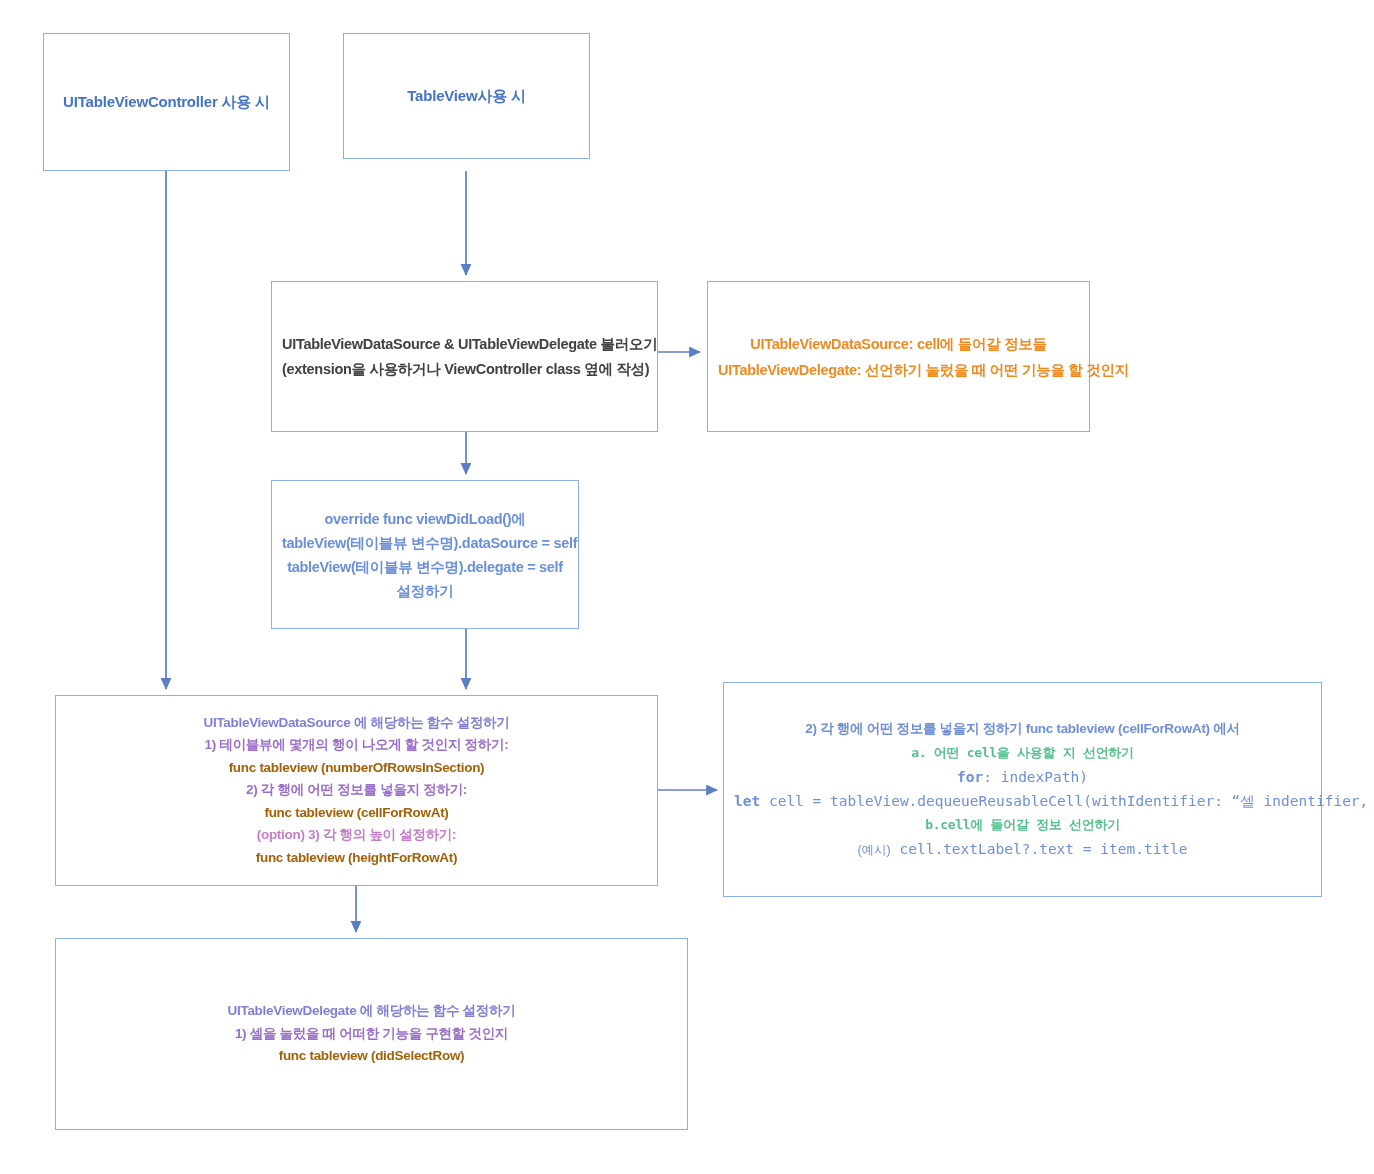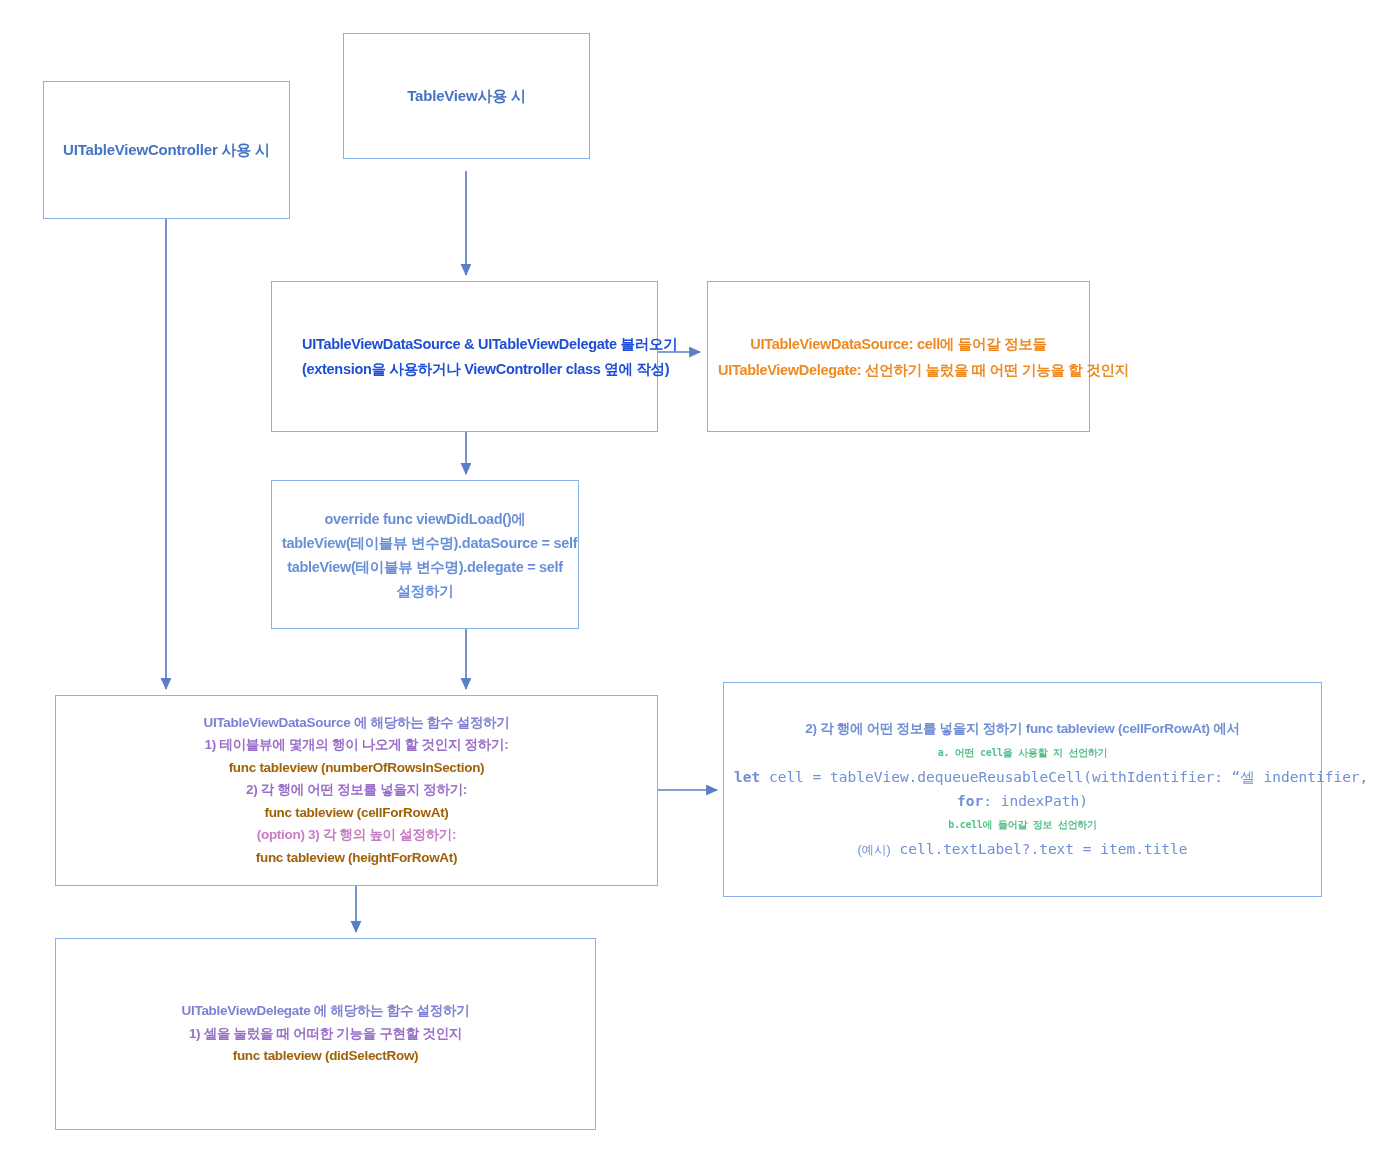--- a/index.html
+++ b/index.html
@@ -42,24 +42,23 @@
   
   .t-title {
     font-weight: bold;
     font-size: 15px;
     color: #4472c4;
     letter-spacing: -0.2px;
   }
   .t-blue {
     font-weight: bold;
     font-size: 14.5px;
-    color: #1d4ed8;
+    color: #404040;
     line-height: 25px;
     letter-spacing: -0.3px;
-    margin-left: 20px;
   }
   .t-orange {
     font-weight: bold;
     font-size: 14.5px;
     color: #ef8a21;
     line-height: 26px;
     letter-spacing: -0.3px;
   }
   .t-vdl {
     font-weight: bold;
@@ -92,21 +91,21 @@
     font-weight: bold;
     font-size: 13.5px;
     line-height: 24px;
     letter-spacing: -0.3px;
     color: #6f8fd6;
     white-space: nowrap;
   }
   .kr-green {
     font-family: "DejaVu Sans Mono", "Liberation Mono", monospace;
     font-weight: bold;
-    font-size: 10px;
+    font-size: 13px;
     line-height: 24px;
     letter-spacing: -0.3px;
     color: #56c08c;
     white-space: nowrap;
   }
   .ex { font-family: "Liberation Sans", "DejaVu Sans", sans-serif; font-size: 12.5px; }
   svg.edges {
     position: absolute;
     left: 0; top: 0;
     width: 1374px;
@@ -134,21 +133,21 @@
 
     <path d="M466,432 L466,474" stroke="#5b7fc7" stroke-width="1.7" fill="none" marker-end="url(#arrowhead)"></path>
 
     <path d="M466,629 L466,689" stroke="#5b7fc7" stroke-width="1.7" fill="none" marker-end="url(#arrowhead)"></path>
 
     <path d="M658,790 L717,790" stroke="#5b7fc7" stroke-width="1.7" fill="none" marker-end="url(#arrowhead)"></path>
 
     <path d="M356,886 L356,932" stroke="#5b7fc7" stroke-width="1.7" fill="none" marker-end="url(#arrowhead)"></path>
   </svg>
 
-  <div class="node" style="left:43px; top:33px; width:247px; height:138px;margin-top:48px;">
+  <div class="node" style="left:43px; top:33px; width:247px; height:138px;">
     <div class="node-inner">
       <span class="line t-title">UITableViewController 사용 시</span>
     </div>
   </div>
 
   <div class="node" style="left:343px; top:33px; width:247px; height:126px;">
     <div class="node-inner">
       <span class="line t-title">TableView사용 시</span>
     </div>
   </div>
@@ -185,28 +184,28 @@
       <span class="line ds-line c-blue">func tableview (cellForRowAt)</span>
       <span class="line ds-line c-pink">(option) 3) 각 행의 높이 설정하기:</span>
       <span class="line ds-line c-blue">func tableview (heightForRowAt)</span>
     </div>
   </div>
 
   <div class="node" style="left:723px; top:682px; width:599px; height:215px;">
     <div class="node-inner">
       <span class="line kr-head">2) 각 행에 어떤 정보를 넣을지 정하기 func tableview (cellForRowAt) 에서</span>
       <span class="line kr-green">a. 어떤 cell을 사용할 지 선언하기</span>
+      <span class="line code-line"><b>for</b><span>: indexPath)</span></span>
       <span class="line code-line"><b>let</b><span> cell = tableView.dequeueReusableCell(withIdentifier: “셀 indentifier,</span></span>
-      <span class="line code-line"><b>for</b><span>: indexPath)</span></span>
       <span class="line kr-green">b.cell에 들어갈 정보 선언하기</span>
       <span class="line code-line"><span class="ex">(예시)</span><span> cell.textLabel?.text = item.title</span></span>
     </div>
   </div>
 
-  <div class="node" style="left:55px; top:938px; width:541px; height:192px;">
+  <div class="node" style="left:55px; top:938px; width:633px; height:192px;">
     <div class="node-inner">
       <span class="line ds-line c-head">UITableViewDelegate 에 해당하는 함수 설정하기</span>
       <span class="line ds-line c-purple">1) 셀을 눌렀을 때 어떠한 기능을 구현할 것인지</span>
       <span class="line ds-line c-blue">func tableview (didSelectRow)</span>
     </div>
   </div>
 
 </div>
 
 </body></html>

